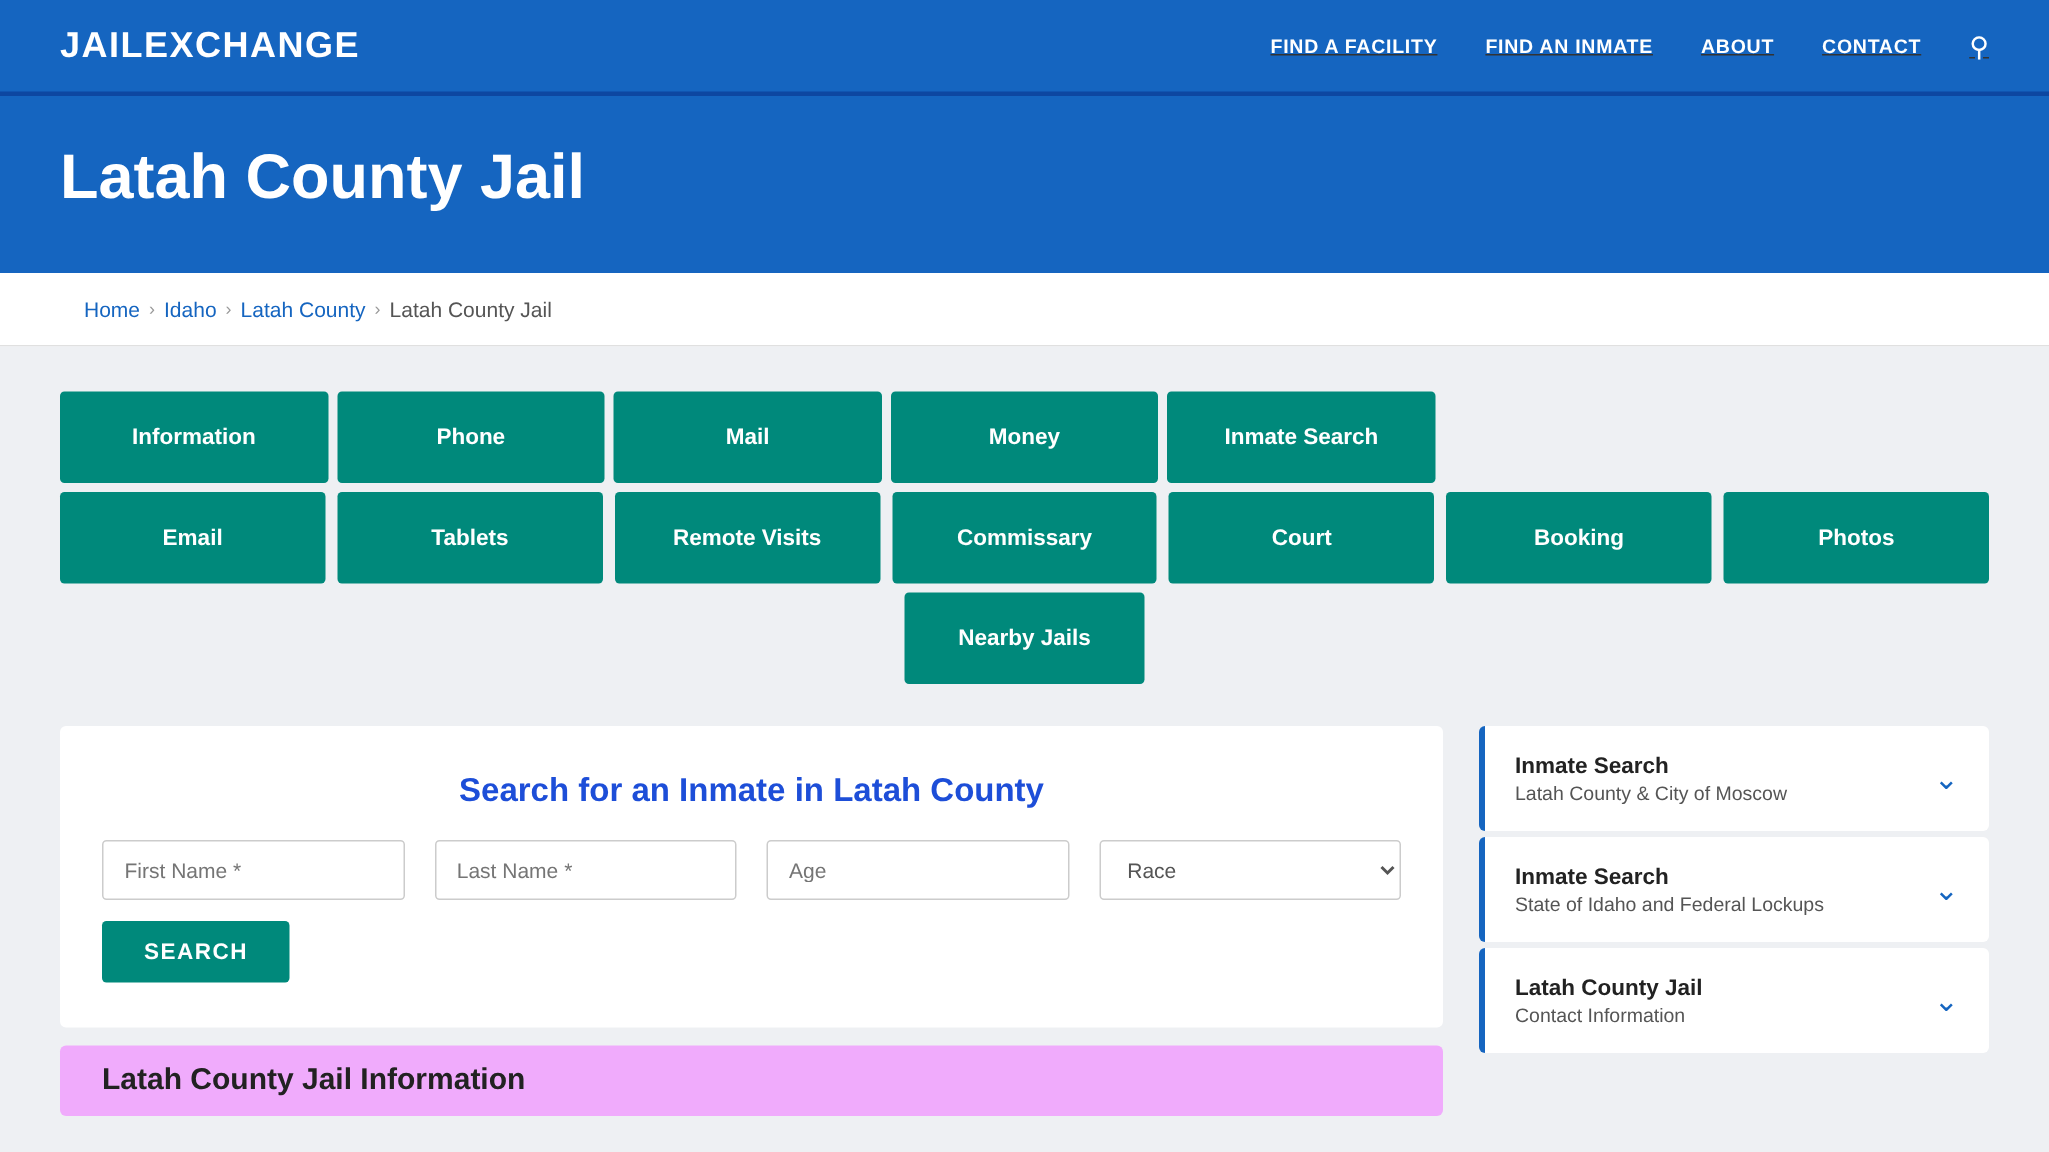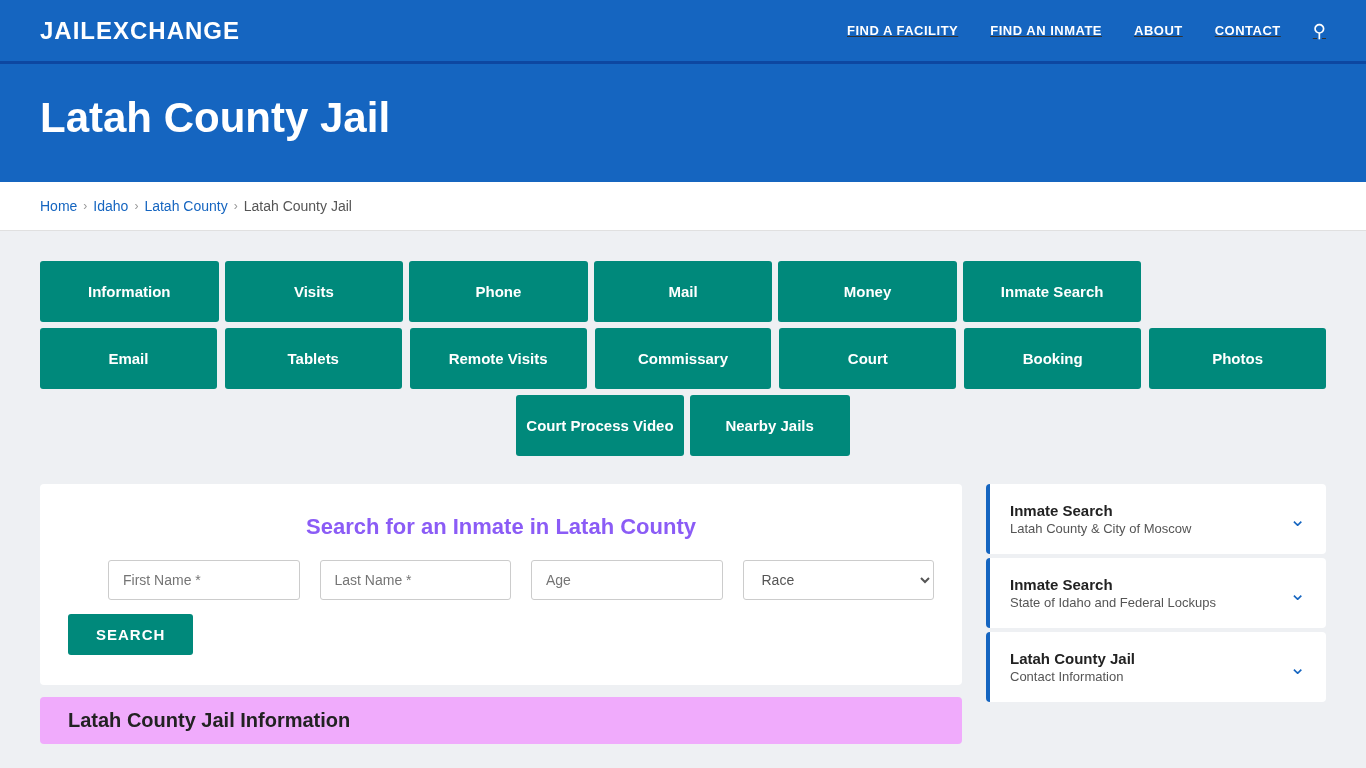--- a/index.html
+++ b/index.html
@@ -56,21 +56,21 @@
       padding: 30px 40px 40px;
     }
     .hero h1 {
       color: #fff;
       font-size: 42px;
       font-weight: 800;
     }
 
     
     .breadcrumb {
-      padding: 16px 40px;
+      padding: 16px 56px;
       background: #fff;
       font-size: 14px;
       display: flex;
       align-items: center;
       gap: 6px;
       border-bottom: 1px solid #e0e0e0;
     }
     .breadcrumb a {
       color: #1565c0;
       text-decoration: none;
@@ -139,28 +139,27 @@
       padding: 30px 28px;
       border-radius: 4px;
       flex: 1;
       min-width: 0;
     }
     .search-section h2 {
       font-size: 22px;
       font-weight: 700;
       text-align: center;
       margin-bottom: 20px;
-      color: #8b5cf6;
+      color: #1d4ed8;
     }
     .search-form-row {
       display: flex;
       gap: 20px;
       margin-bottom: 14px;
       flex-wrap: wrap;
-      margin-left: 40px;
     }
     .search-form-row input,
     .search-form-row select {
       flex: 1;
       min-width: 100px;
       padding: 10px 14px;
       border: 1px solid #ccc;
       border-radius: 3px;
       font-size: 14px;
       color: #555;
@@ -255,39 +254,37 @@
   <span class="sep">›</span>
   <a href="#">Latah County</a>
   <span class="sep">›</span>
   <span class="current">Latah County Jail</span>
 </div>
 
 <div class="main-bg">
 
   <div class="category-grid">
     <button class="cat-btn">Information</button>
-    <button class="cat-btn">Visits</button>
     <button class="cat-btn">Phone</button>
     <button class="cat-btn">Mail</button>
     <button class="cat-btn">Money</button>
     <button class="cat-btn">Inmate Search</button>
   </div>
 
   <div class="row2-grid">
     <button class="cat-btn">Email</button>
     <button class="cat-btn">Tablets</button>
     <button class="cat-btn">Remote Visits</button>
     <button class="cat-btn">Commissary</button>
     <button class="cat-btn">Court</button>
     <button class="cat-btn">Booking</button>
     <button class="cat-btn">Photos</button>
   </div>
 
   <div class="row3-grid">
-    <button class="cat-btn">Court Process Video</button>
     <button class="cat-btn">Nearby Jails</button>
   </div>
 
   <div class="content-layout">
 
     <div style="flex:1; min-width:0;">
 
       <div class="search-section">
         <h2>Search for an Inmate in Latah County</h2>
         <div class="search-form-row">

